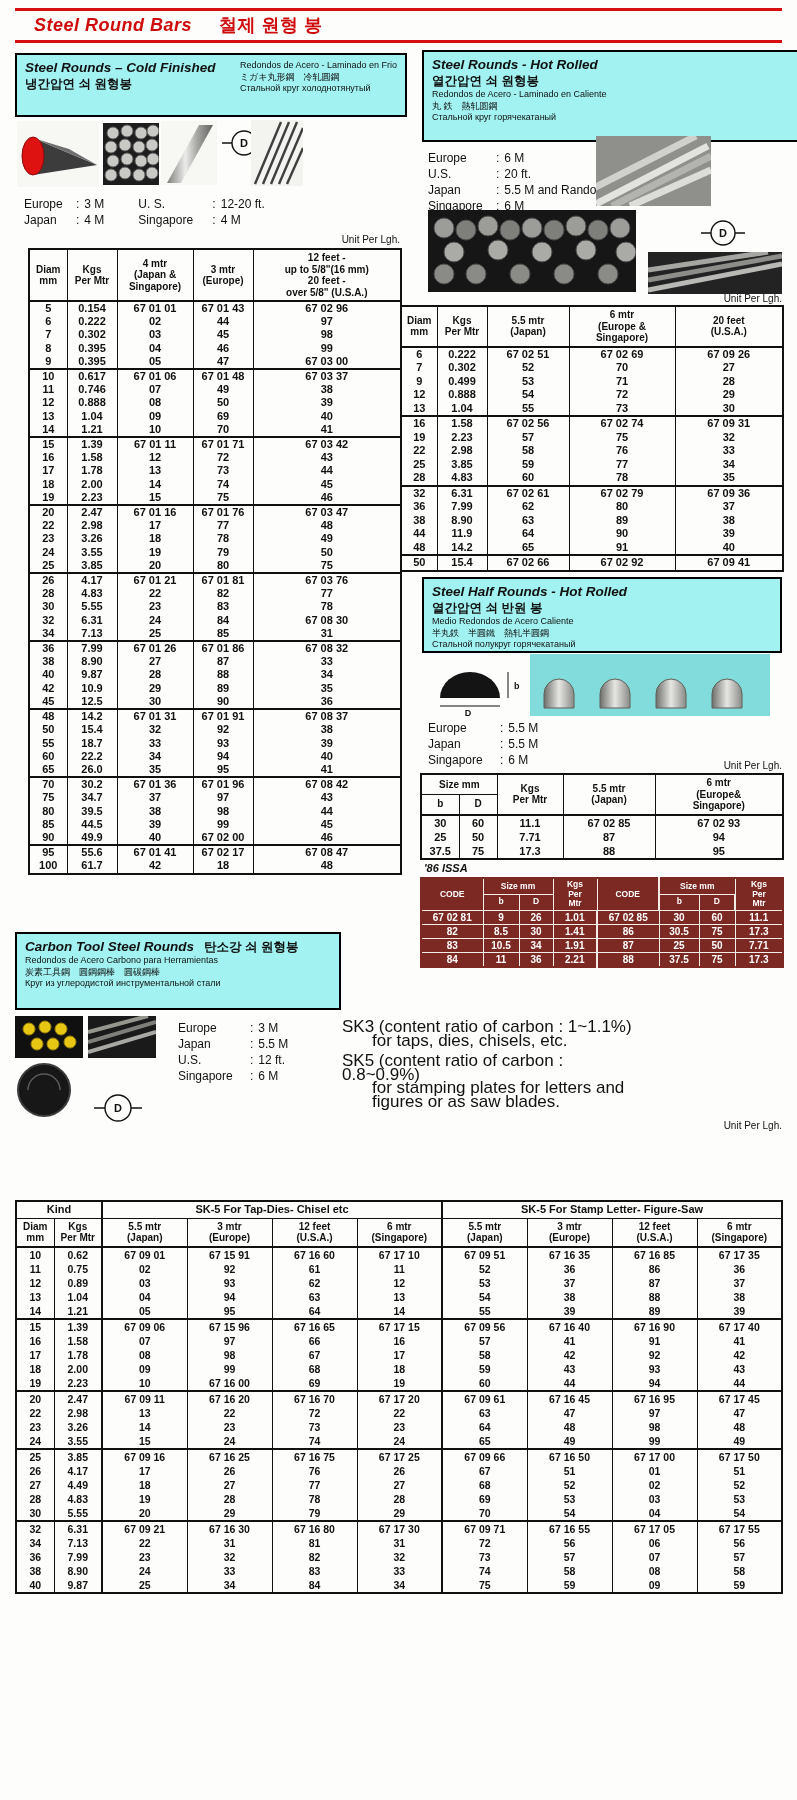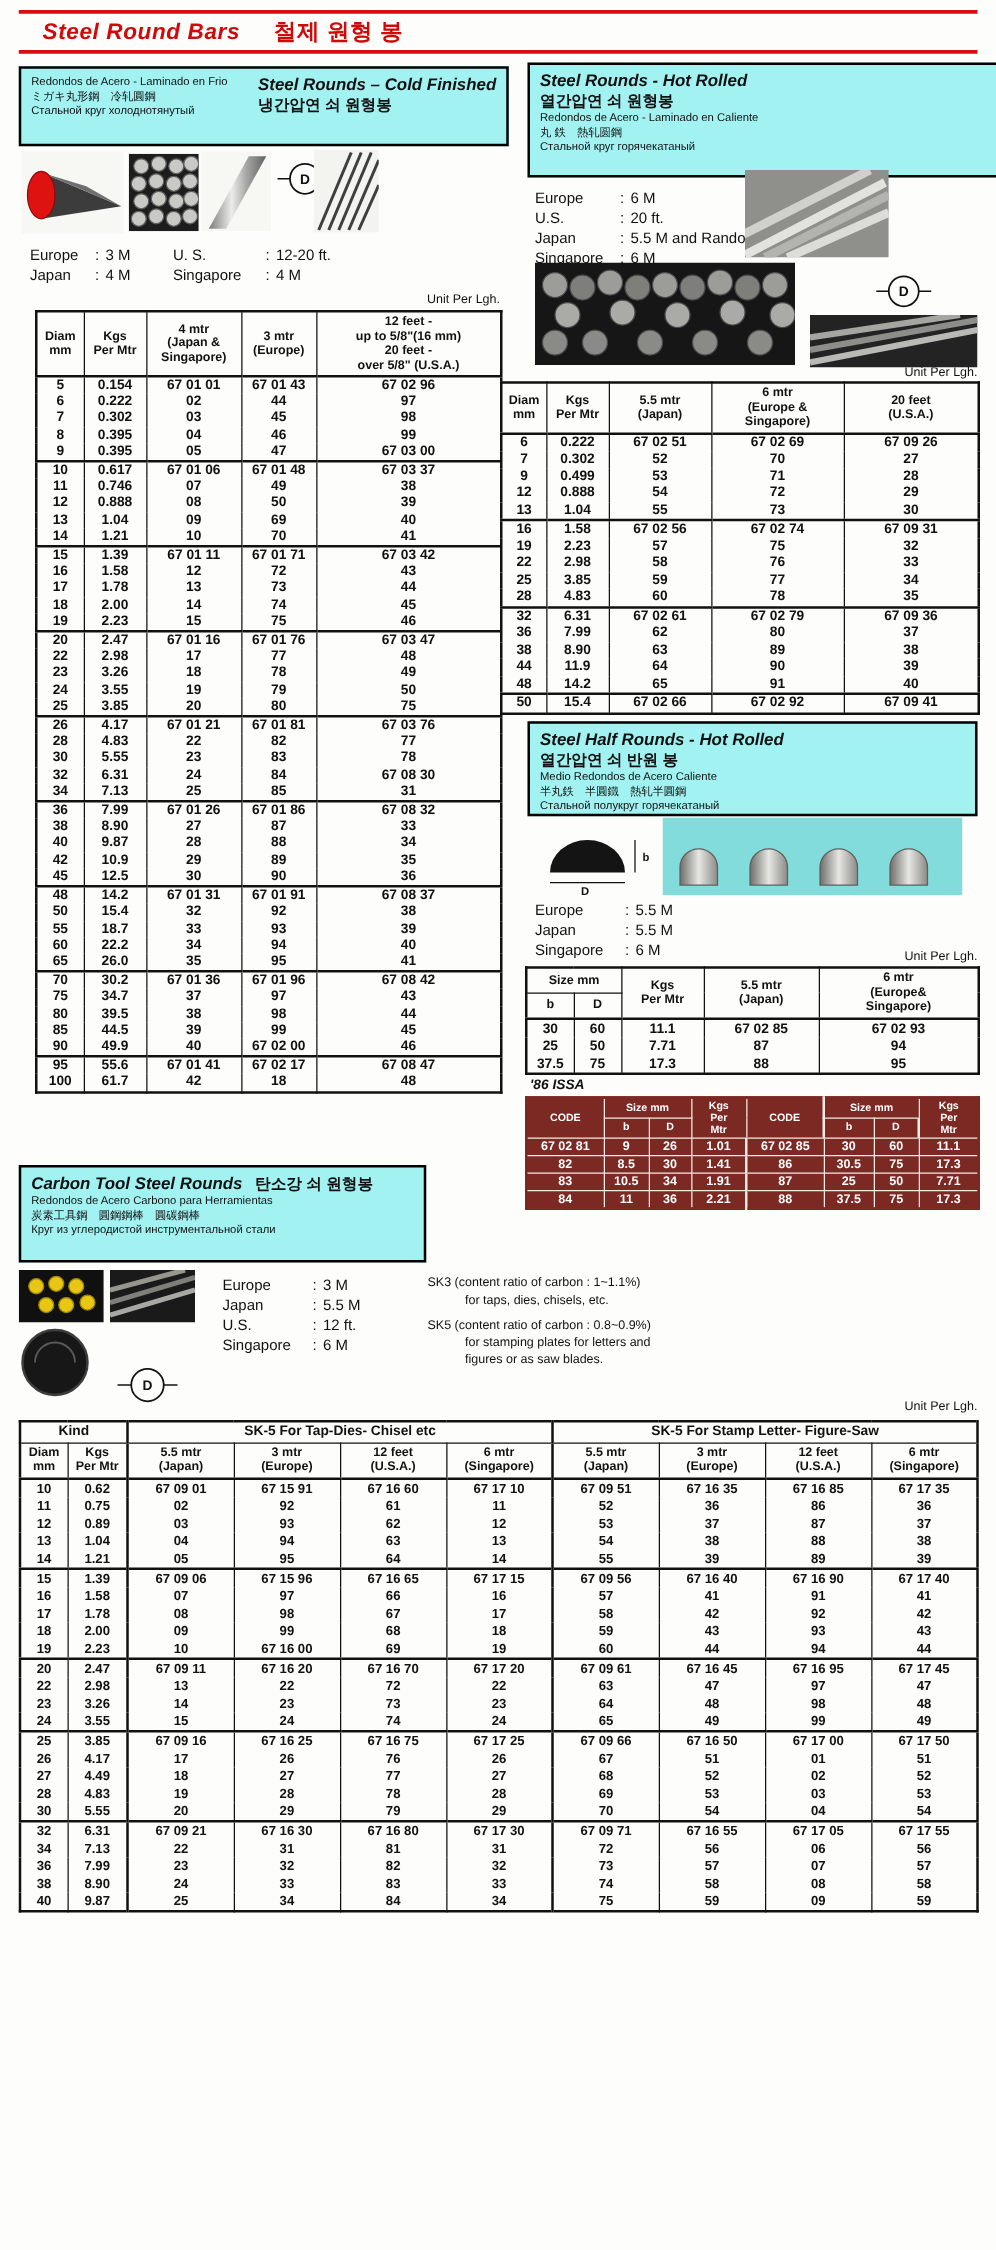--- a/index.html
+++ b/index.html
@@ -37,46 +37,46 @@
   .t-carbon thead tr.r1 th { border-right:2px solid #111; font-size:11px; }
   .t-carbon thead tr.r2 th:nth-child(2), .t-carbon thead tr.r2 th:nth-child(6) { border-right:2px solid #111; }
   .t-carbon tbody td:nth-child(2), .t-carbon tbody td:nth-child(6) { border-right:2px solid #111; }
 
   .issa-label { font-size:11px; font-weight:bold; font-style:italic;text-align:right; }
   table.issa { border-collapse:collapse; table-layout:fixed; background:#7c2823; border:2px solid #7c2823; }
   .issa thead th { border:1px solid #f4ece6; color:#fff; font-size:8.5px; font-weight:bold; text-align:center; vertical-align:middle; white-space:pre-line; line-height:9.5px; padding:1px; }
   .issa tbody td { border:1px solid #f4ece6; color:#fff; font-size:10px; font-weight:bold; text-align:center; height:13px; line-height:13px; white-space:nowrap; }
   .issa tr > *:nth-child(4) { border-right-width:2px; }
 
-  .notes { font-size:10px; line-height:13.5px; }
+  .notes { font-size:17px; line-height:13.5px; }
   .notes .ind { padding-left:30px; }
   .notes .gap { margin-top:7px; }
 
   .imgbox { display:block; }
 </style>
 </head>
 <body>
 
 <div class="page">
 
   <div class="abs redline" style="left:15px; top:8px; width:767px;"></div>
   <div class="abs page-title" style="left:34px; top:13px;">
     <span>Steel Round Bars</span><span class="kr">철제 원형 봉</span>
   </div>
   <div class="abs redline" style="left:15px; top:40px; width:767px;"></div>
 
   <div class="abs cyan box-flex" style="left:15px; top:53px; width:392px; height:64px;">
     <div>
+      <div class="box-title">Steel Rounds – Cold Finished</div>
+      <div class="box-kr">냉간압연 쇠 원형봉</div>
+    </div>
+    <div>
       <div class="box-sub">Redondos de Acero - Laminado en Frio</div>
       <div class="box-sub">ミガキ丸形鋼　冷轧圓鋼</div>
       <div class="box-sub">Стальной круг холоднотянутый</div>
-    </div>
-    <div>
-      <div class="box-title">Steel Rounds – Cold Finished</div>
-      <div class="box-kr">냉간압연 쇠 원형봉</div>
     </div>
   </div>
 
   <svg class="abs imgbox" style="left:17px; top:121px;" width="82" height="66">
     <rect width="82" height="66" fill="#f7f7f4"></rect>
     <polygon points="16,17 80,44 16,54" fill="#3c3c3c"></polygon>
     <polygon points="16,17 80,44 52,28" fill="#6f6f6f"></polygon>
     <ellipse cx="16" cy="35" rx="11" ry="19" fill="#df1212" stroke="#8c0b0b" stroke-width="1"></ellipse>
   </svg>
   <svg class="abs imgbox" style="left:103px; top:123px;" width="56" height="62">
@@ -889,21 +889,21 @@
   <div class="abs notes" style="left:342px; top:1020px; width:300px;">
     <div>SK3 (content ratio of carbon : 1~1.1%)</div>
     <div class="ind">for taps, dies, chisels, etc.</div>
     <div class="gap">SK5 (content ratio of carbon : 0.8~0.9%)</div>
     <div class="ind">for stamping plates for letters and</div>
     <div class="ind">figures or as saw blades.</div>
   </div>
 
   <div class="abs unit" style="left:680px; top:1120px; width:102px;">Unit Per Lgh.</div>
 
-  <table class="abs grid t-carbon" style="left:15px; top:1136px; width:766px;">
+  <table class="abs grid t-carbon" style="left:15px; top:1200px; width:766px;">
     <colgroup>
       <col style="width:38px">
         <col style="width:48px">
       <col style="width:85px">
         <col style="width:85px">
         <col style="width:85px">
         <col style="width:85px">
       <col style="width:85px">
         <col style="width:85px">
         <col style="width:85px">

